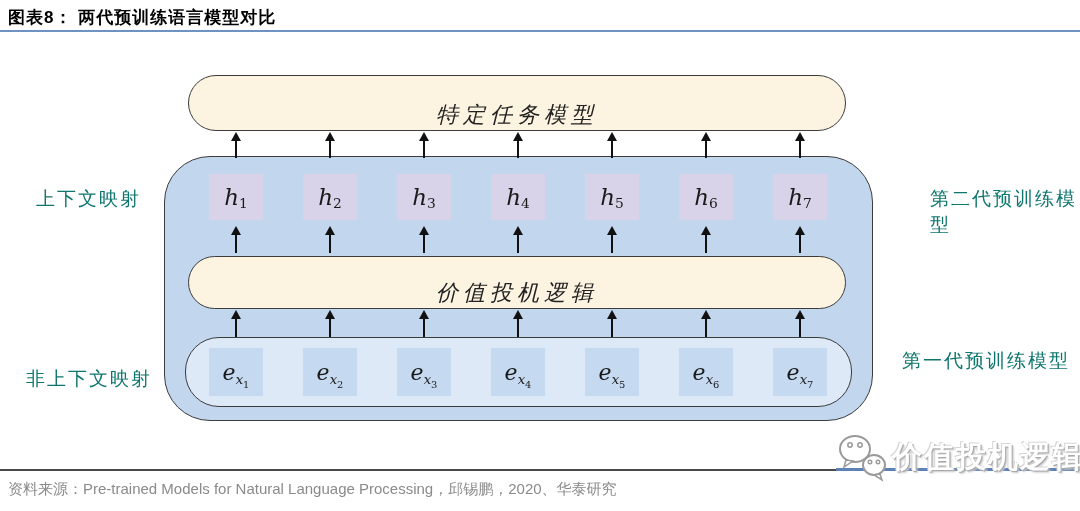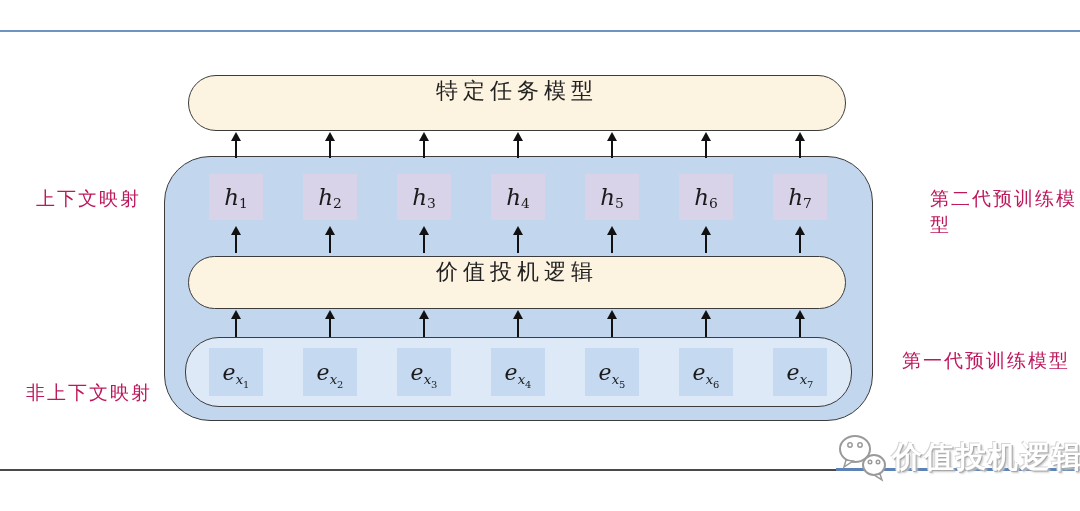--- a/index.html
+++ b/index.html
@@ -10,21 +10,21 @@
   .page{position:relative;width:1080px;height:511px;background:#fff;overflow:hidden;
         font-family:"Liberation Sans","DejaVu Sans",sans-serif;}
 
   
   .fig-title{position:absolute;left:8px;top:6px;margin:0;font-size:17px;font-weight:bold;color:#000;
              letter-spacing:1px;font-family:"Liberation Sans",sans-serif;}
   .title-rule{position:absolute;left:0;top:30px;width:1080px;height:2px;background:var(--titleRule);}
 
   
   .box{position:absolute;box-sizing:border-box;border:1.5px solid var(--line);}
-  .cream{background:var(--cream);border-radius:28px;display:flex;align-items:flex-start;justify-content:center;}
+  .cream{background:var(--cream);border-radius:28px;display:flex;align-items:flex-end;justify-content:center;font-style:italic;}
   .cream .cn{font-size:22px;letter-spacing:5px;color:#222;font-family:"DejaVu Serif",serif;}
   .task-box{left:188px;top:75px;width:658px;height:56px;}
   .encoder-box{left:188px;top:256px;width:658px;height:53px;z-index:3;}
   .outer-blue{left:164px;top:156px;width:709px;height:265px;background:var(--outer);
               border:1.5px solid var(--line);border-radius:46px;position:absolute;box-sizing:border-box;z-index:1;}
   .inner-blue{left:185px;top:337px;width:667px;height:70px;background:var(--inner);
               border:1.3px solid var(--line);border-radius:34px;position:absolute;box-sizing:border-box;z-index:2;}
 
   
   .node{position:absolute;width:54px;height:46px;display:flex;align-items:center;justify-content:center;
@@ -37,38 +37,39 @@
   .node .s2{font-size:0.45em;align-self:flex-end;margin-bottom:6px;}
 
   
   .arrow{position:absolute;width:12px;z-index:5;}
   .arrow::before{content:"";position:absolute;left:1px;top:0;width:0;height:0;
                  border-left:5px solid transparent;border-right:5px solid transparent;
                  border-bottom:9px solid var(--arrow);}
   .arrow::after{content:"";position:absolute;left:5px;top:7px;width:2px;bottom:0;background:var(--arrow);}
 
   
-  .side-label{position:absolute;font-size:19px;color:#be185d;letter-spacing:2px;
+  .side-label{position:absolute;font-size:19px;color:#0f766e;letter-spacing:2px;
               font-family:Liberation Mono, monospace;z-index:6;}
 
   
   .rule-dark{position:absolute;left:0;top:469px;width:836px;height:2px;background:#4a4a4a;}
   .rule-blue{position:absolute;left:836px;top:468px;width:244px;height:3px;background:var(--wmRule);}
   .source{position:absolute;left:8px;top:480px;font-size:15px;color:var(--srcText);
           font-family:"Liberation Sans",sans-serif;}
   .watermark{position:absolute;left:834px;top:432px;display:flex;align-items:center;z-index:7;}
   .wm-text{font-size:30px;font-weight:bold;color:#fff;letter-spacing:2px;white-space:nowrap;
            font-family:"Liberation Sans",sans-serif;
            text-shadow:1px 1px 0 #a8a8a8, 2px 2px 2px #c9c9c9, -1px -1px 0 #d5d5d5;}
 </style>
 </head>
 <body>
 
 <div class="page">
 
+  <h1 class="fig-title">图表8： 两代预训练语言模型对比</h1>
   <div class="title-rule"></div>
 
   <div>
     <div class="box cream task-box">
       <span class="cn">特定任务模型</span>
     </div>
 
     <div class="outer-blue"></div>
     <div class="inner-blue"></div>
 
@@ -161,21 +162,21 @@
         <div class="arrow" style="left: 230px; top: 310px; height: 27px;"></div>
         <div class="arrow" style="left: 324px; top: 310px; height: 27px;"></div>
         <div class="arrow" style="left: 418px; top: 310px; height: 27px;"></div>
         <div class="arrow" style="left: 512px; top: 310px; height: 27px;"></div>
         <div class="arrow" style="left: 606px; top: 310px; height: 27px;"></div>
         <div class="arrow" style="left: 700px; top: 310px; height: 27px;"></div>
         <div class="arrow" style="left: 794px; top: 310px; height: 27px;"></div>
       </div>
 
     <span class="side-label" style="left:36px;top:186px;">上下文映射</span>
-    <span class="side-label" style="left:26px;top:380px;">非上下文映射</span>
+    <span class="side-label" style="left:26px;top:366px;">非上下文映射</span>
     <span class="side-label" style="left:930px;top:186px;">第二代预训练模型</span>
     <span class="side-label" style="left:902px;top:348px;">第一代预训练模型</span>
   </div>
 
   <div class="rule-dark"></div>
   <div class="rule-blue"></div>
 
   <div class="watermark">
     <svg width="58" height="50" viewBox="0 0 58 50">
       <ellipse cx="21" cy="17" rx="15" ry="13" fill="#fff" stroke="#9a9a9a" stroke-width="2"></ellipse>
@@ -183,13 +184,14 @@
       <circle cx="16" cy="13" r="2.2" fill="#fff" stroke="#9a9a9a" stroke-width="1.5"></circle>
       <circle cx="26" cy="13" r="2.2" fill="#fff" stroke="#9a9a9a" stroke-width="1.5"></circle>
       <ellipse cx="40" cy="33" rx="11" ry="10" fill="#fff" stroke="#9a9a9a" stroke-width="2"></ellipse>
       <path d="M46 42 L48 48 L40 43 Z" fill="#fff" stroke="#9a9a9a" stroke-width="1.5"></path>
       <circle cx="36" cy="30" r="1.8" fill="#fff" stroke="#9a9a9a" stroke-width="1.4"></circle>
       <circle cx="44" cy="30" r="1.8" fill="#fff" stroke="#9a9a9a" stroke-width="1.4"></circle>
     </svg>
     <span class="wm-text">价值投机逻辑</span>
   </div>
 
+  <div class="source">资料来源：Pre-trained Models for Natural Language Processing，邱锡鹏，2020、华泰研究</div>
 </div>
 
 </body></html>

